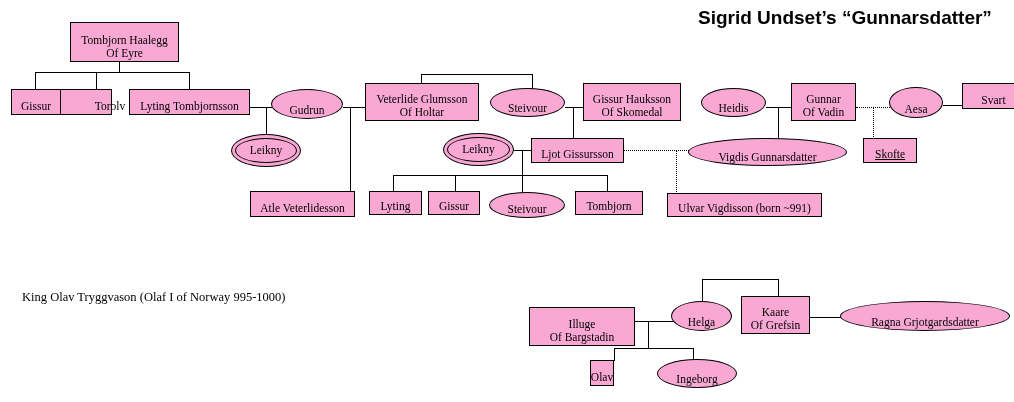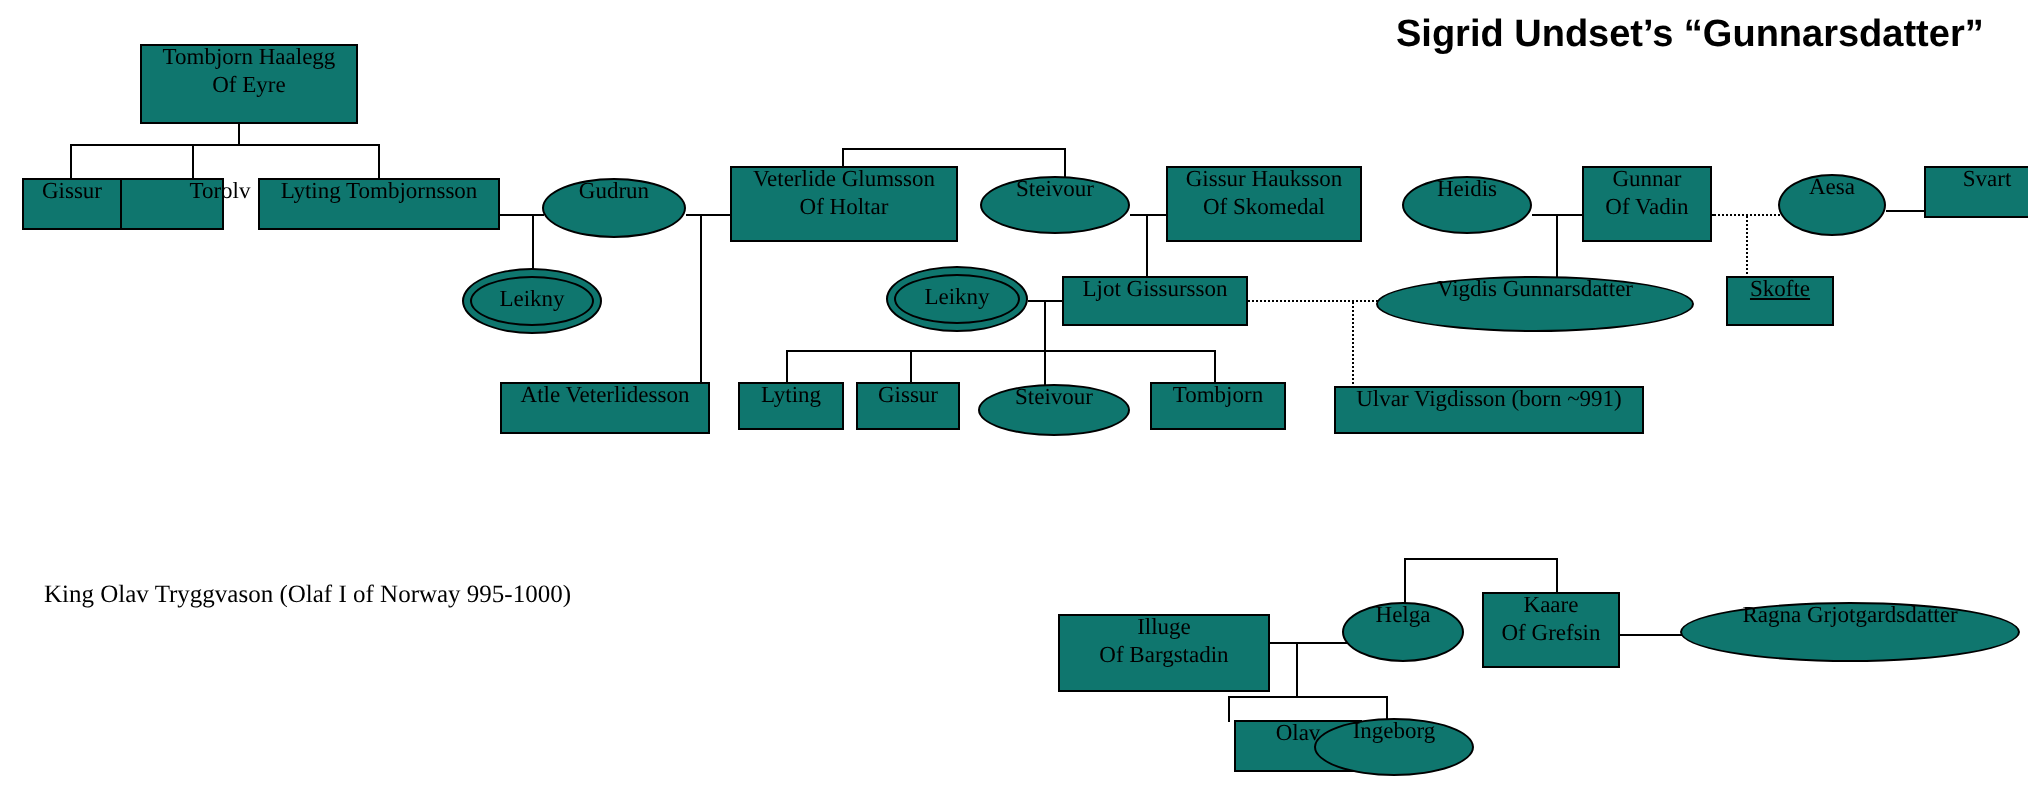--- a/index.html
+++ b/index.html
@@ -2,22 +2,22 @@
 <html><head>
 <meta charset="utf-8">
 <style>
   html,body{margin:0;padding:0;background:#ffffff;}
   *{box-sizing:border-box;}
   .canvas{position:relative;width:1014px;height:402px;background:#ffffff;overflow:hidden;
           font-family:"Liberation Serif", serif;color:#000;}
   .title{position:absolute;left:678px;top:7px;font-family:"Liberation Sans", sans-serif;
          font-weight:bold;font-size:19px;white-space:nowrap;color:#000;margin-left:20px;}
   .note{position:absolute;left:22px;top:290px;font-size:12.5px;white-space:nowrap;color:#000;}
-  .node{position:absolute;display:flex;align-items:flex-start;justify-content:center;
-        text-align:center;font-size:11.5px;line-height:1.18;background:#0f766e;}
+  .node{position:absolute;display:flex;align-items:flex-end;justify-content:center;
+        text-align:center;font-size:11.5px;line-height:1.18;background:#f9a8d4;}
   .rect{border:1px solid #000;}
   .ellipse{border:1px solid #000;border-radius:50%;}
   .ellipse-double{border:1px solid #000;border-radius:50%;padding:3px;}
   .inner-ellipse{border:1px solid #000;border-radius:50%;width:100%;height:100%;
         display:flex;align-items:center;justify-content:center;}
   .lbl{white-space:pre-line;}
   .seg{position:absolute;}
   .seg.h{height:0;border-top:1px solid #000;}
   .seg.v{width:0;border-left:1px solid #000;}
   .seg.dotted.h{border-top-style:dotted;}
@@ -150,19 +150,19 @@
     <div class="node rect" style="left: 741px; top: 296px; width: 69px; height: 38px;">
       <span class="lbl">Kaare
 Of Grefsin</span>
     </div>
     <div class="node ellipse" style="left: 671px; top: 301px; width: 61px; height: 30px;">
       <span class="lbl">Helga</span>
     </div>
     <div class="node ellipse" style="left: 840px; top: 301px; width: 170px; height: 30px;">
       <span class="lbl">Ragna Grjotgardsdatter</span>
     </div>
-    <div class="node rect" style="left: 617px; top: 360px; width: 64px; height: 26px;">
+    <div class="node rect" style="left: 590px; top: 360px; width: 24px; height: 26px;">
       <span class="lbl">Olav</span>
     </div>
     <div class="node ellipse" style="left: 657px; top: 359px; width: 80px; height: 29px;">
       <span class="lbl">Ingeborg</span>
     </div>
   </div>
 
 </body></html>

